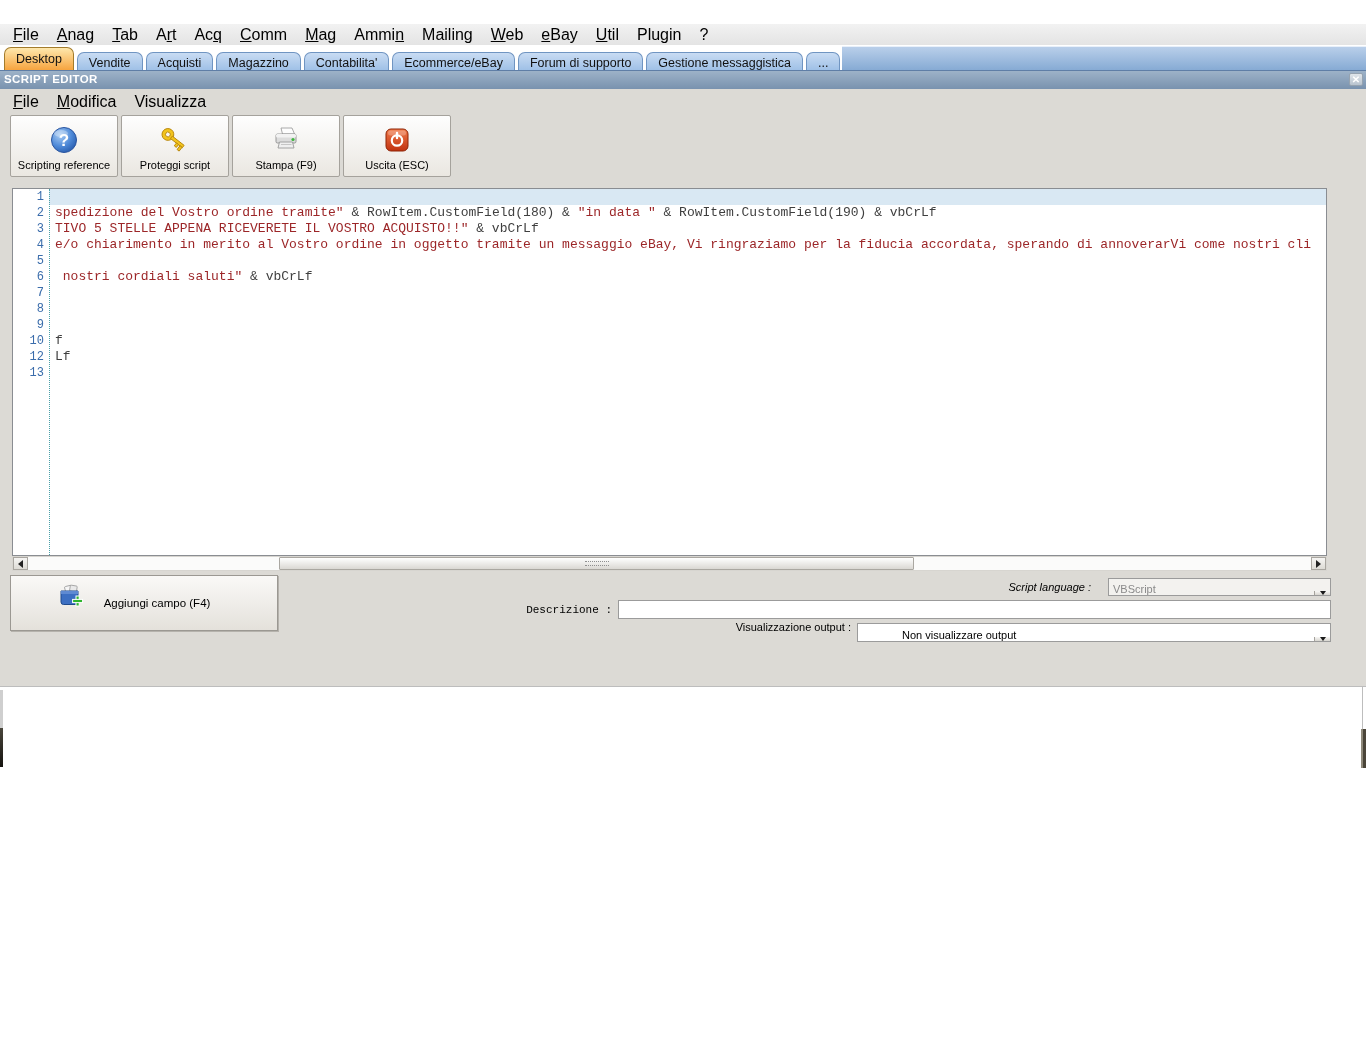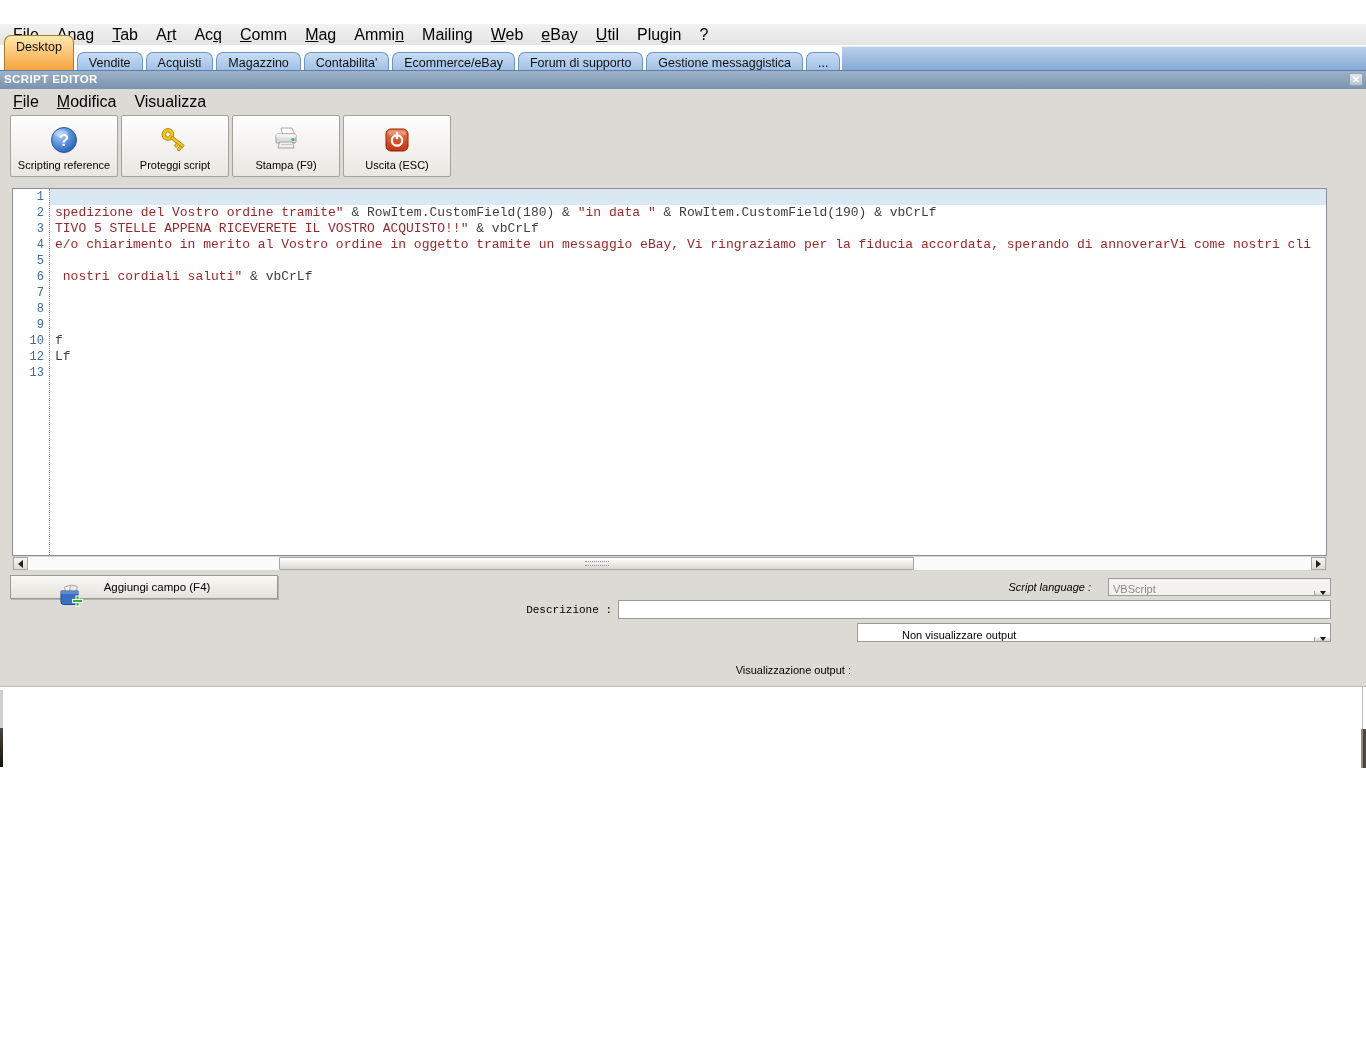--- a/index.html
+++ b/index.html
@@ -11,21 +11,21 @@
              background:linear-gradient(#f2f2f2,#e3e3e3); display:flex; align-items:center; padding-left:4px; }
   .menu-item { font-size:16px; color:#000; padding:2px 9px; white-space:nowrap; cursor:default; }
   .menu-item u { text-decoration:underline; }
 
   
   .tabbar { position:absolute; top:45px; left:0; width:1366px; height:26px;
             background:#fff; display:flex; align-items:flex-end; padding-left:4px; }
   .tab { height:19px; line-height:20px; padding:0 11px; font-size:12.5px; color:#111;
          background:linear-gradient(#c9dcf3,#9dbfe6); border:1px solid #7095c2; border-bottom:none;
          border-radius:7px 7px 0 0; margin-right:3px; white-space:nowrap; cursor:default; }
-  .tab.active { height:36px; line-height:23px; background:linear-gradient(#fee8ad,#f6a13a);
+  .tab.active { height:24px; line-height:23px; background:linear-gradient(#fee8ad,#f6a13a);
                 border-color:#a37c2c; }
   .tab-filler { flex:1; height:25px; background:linear-gradient(#b9cfea,#84a9d3);
                 border-top:1px solid #e8f0fa; margin-left:-1px; }
   .tab-underline { position:absolute; top:70px; left:0; width:1366px; height:2px; background:#5f7ea6; }
 
   
   .win-body { position:absolute; top:89px; left:0; width:1366px; height:597px; background:#dcdad5; }
   .titlebar { position:absolute; top:71px; left:0; width:1366px; height:32px;
               background:linear-gradient(#9db2c8,#5f7b9c); border-bottom:1px solid #46627f; }
   .titlebar .title { position:absolute; left:4px; top:2px; color:#fff; font-weight:bold;
@@ -63,21 +63,21 @@
             border:1px solid #a9a6a0; display:flex; align-items:center; justify-content:center; }
   .sarrow.left { left:0; } .sarrow.right { right:0; }
   .tri-l { width:0;height:0;border-top:4px solid transparent;border-bottom:4px solid transparent;border-right:5px solid #222; }
   .tri-r { width:0;height:0;border-top:4px solid transparent;border-bottom:4px solid transparent;border-left:5px solid #222; }
   .sthumb { position:absolute; top:0; left:266px; width:635px; height:13px;
             background:linear-gradient(#ffffff,#dad8d3); border:1px solid #aaa7a1; border-radius:1px;
             display:flex; align-items:center; justify-content:center; }
   .sgrip { width:24px; height:5px; border-top:1px dotted #8f8f8f; border-bottom:1px dotted #8f8f8f; }
 
   
-  .add-btn { position:absolute; top:575px; left:10px; width:268px; height:24px;
+  .add-btn { position:absolute; top:575px; left:10px; width:268px; height:56px;
              background:linear-gradient(#faf9f7,#e4e1db); border:1px solid #9b9892;
              box-shadow:1px 1px 0 #b5b2ac; display:flex; align-items:center; justify-content:center; cursor:default; }
   .add-btn .alabel { font-size:11.5px; padding-left:26px; }
   .add-btn .aicon { position:absolute; left:46px; top:7px; }
 
   .flabel { position:absolute; font-size:11px; color:#000; white-space:nowrap; }
   .combo { position:absolute; border:1px solid #9b9b9b; background:#fff; display:flex;
            align-items:flex-end; font-size:11px; }
   .combo .val { flex:1; padding:1px 0 0 4px; white-space:nowrap; overflow:hidden; }
   .combo.disabled { background:#f3f2ef; }
@@ -255,21 +255,21 @@
 <div class="combo disabled" style="top:578px; left:1108px; width:223px; height:18px;">
   <div class="val">VBScript</div>
   <div class="arrow-btn">
       <div class="arrow-down"></div>
     </div>
 </div>
 
 <div class="flabel" style="top:604px; right:754px;font-family:Liberation Mono, monospace;">Descrizione :</div>
 <input class="text-input" style="top: 600px; left: 618px; width: 713px; height: 19px;" value="">
 
-<div class="flabel" style="top:664px; right:515px;">Visualizzazione output :</div>
+<div class="flabel" style="top:621px; right:515px;">Visualizzazione output :</div>
 <div class="combo" style="top:623px; left:857px; width:474px; height:19px;">
   <div class="val" style="color:#000;padding-left:44px;">Non visualizzare output</div>
   <div class="arrow-btn">
       <div class="arrow-down"></div>
     </div>
 </div>
 
 <div class="below"></div>
 <div class="edge-l-light"></div>
 <div class="edge-l-dark"></div>

